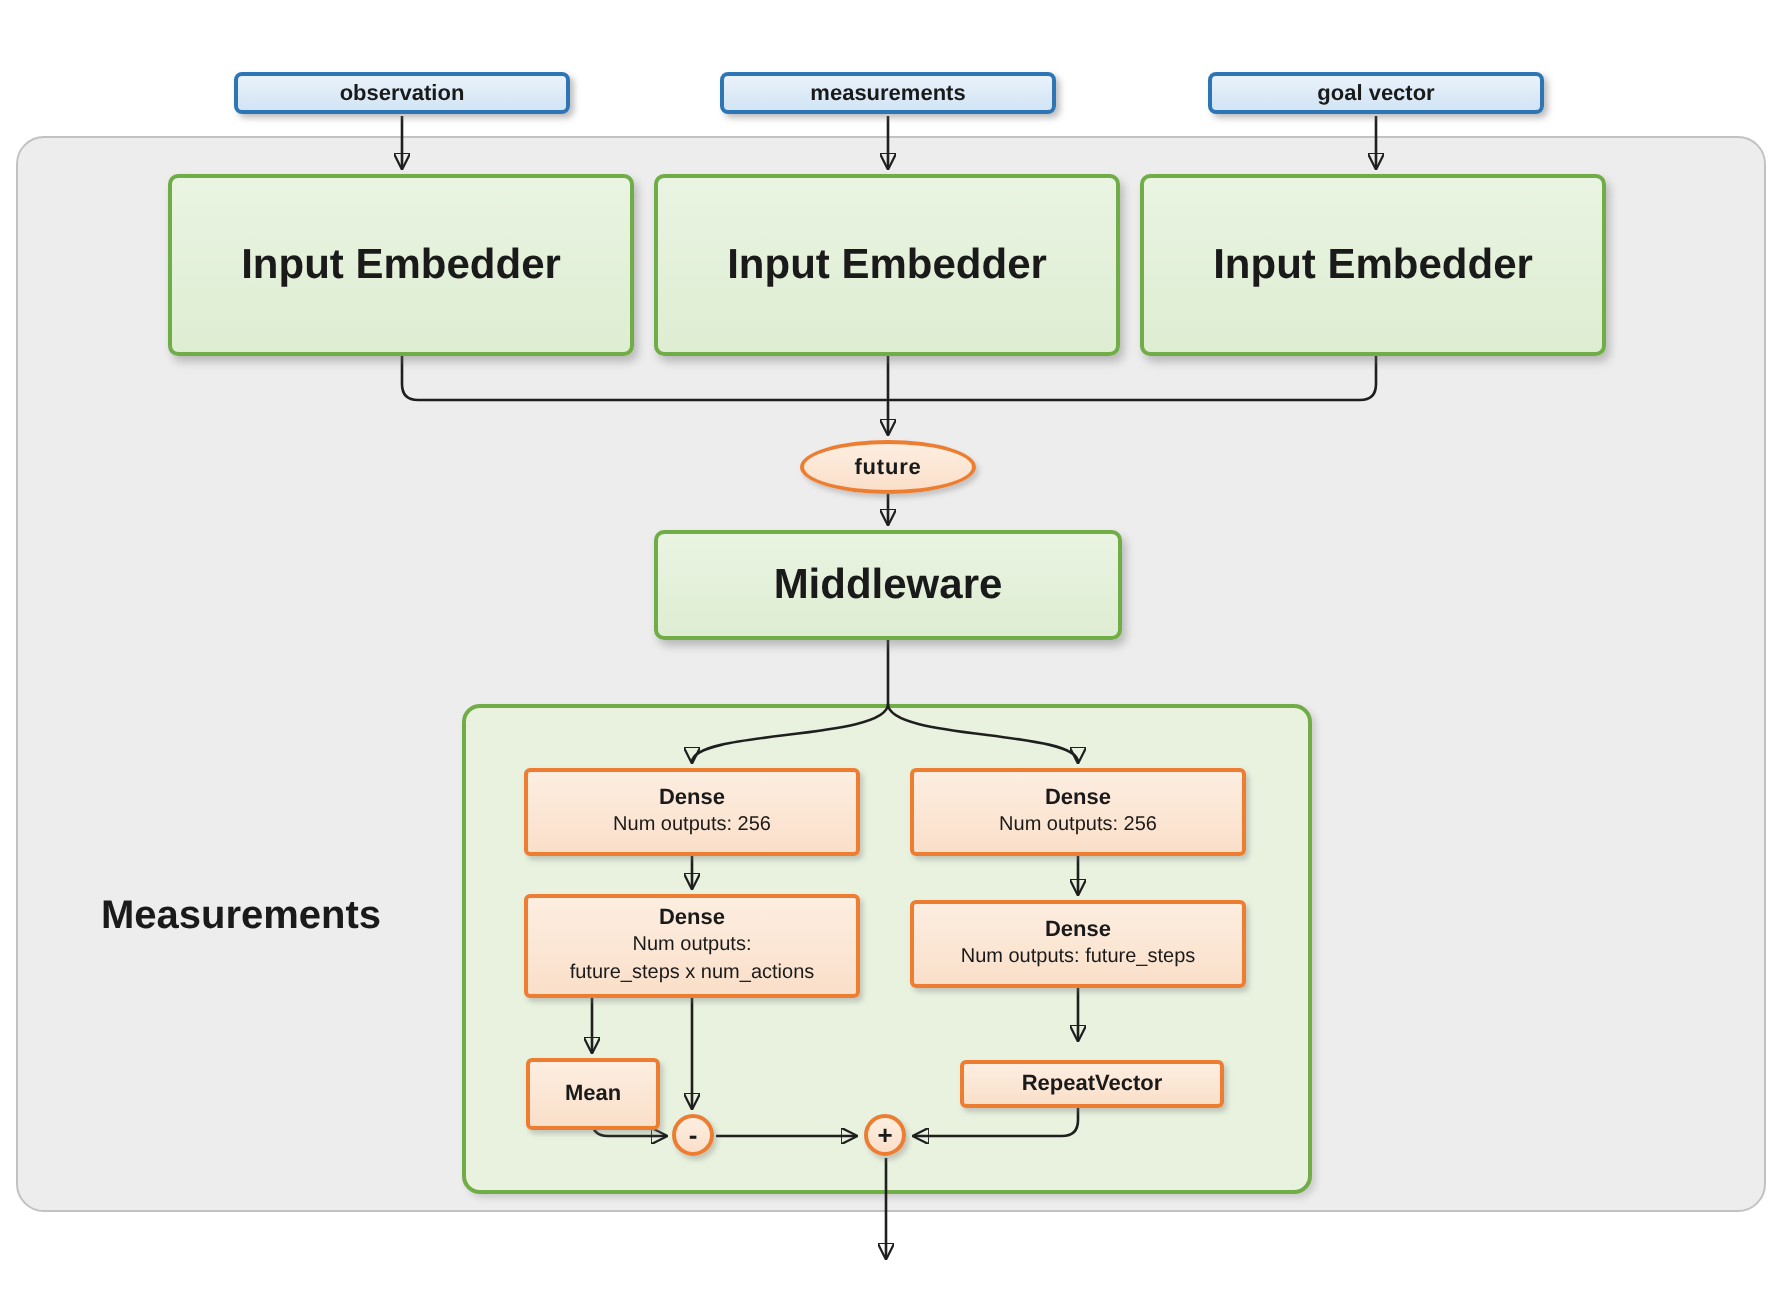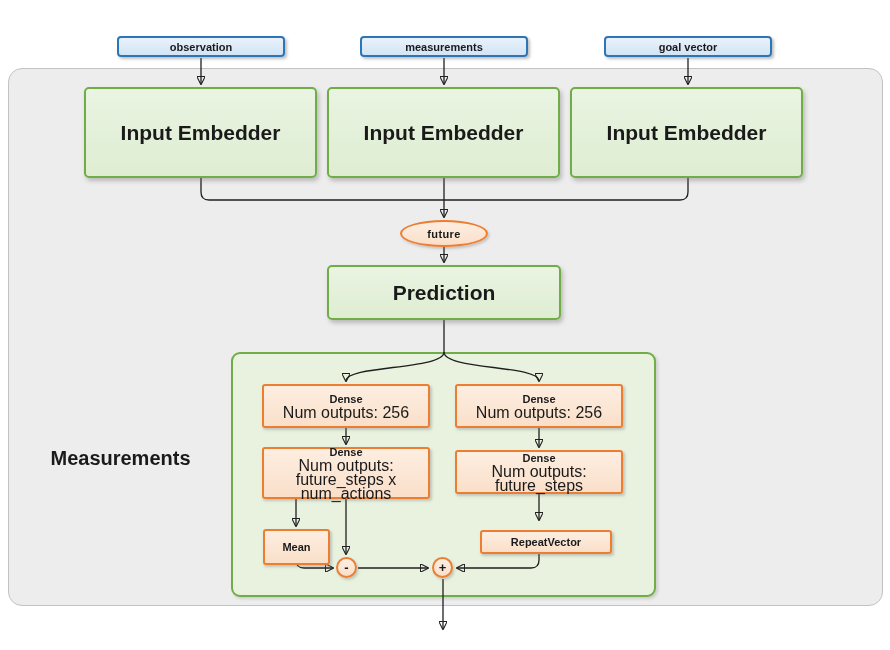--- a/index.html
+++ b/index.html
@@ -43,21 +43,21 @@
   .concat-ellipse {
     background:linear-gradient(#fdeee1, #fadfc9);
     border:2px solid #ed7d31; border-radius:50%;
     font-weight:bold; font-size:11px; letter-spacing:.4px;
     box-shadow:1.5px 2px 2.5px rgba(120,120,120,.35);
   }
   .op-circle {
     border-radius:50%; font-weight:bold; font-size:13px; line-height:1;
   }
   .dense-title { font-weight:bold; font-size:11px; line-height:14px; }
-  .dense-line  { font-size:16px; line-height:14px; }
+  .dense-line  { font-size:10px; line-height:14px; }
   .small-bold  { font-weight:bold; font-size:11px; line-height:14px; }
 
   .head-title {
     position:absolute; left:18px; top:410px; width:205px; z-index:3;
     text-align:center; font-weight:bold; font-size:20px; line-height:32px;
   }
   .io-line { font-weight:bold; font-size:11px; line-height:14px; }
 </style>
 </head>
 <body>
@@ -112,21 +112,21 @@
   </div>
   <div class="node green" style="left:570px; top:55px; width:233px; height:91px;">
     <span>Input Embedder</span>
   </div>
 
   <div class="node concat-ellipse" style="left:400px; top:188px; width:88px; height:27px;">
     <span>future</span>
   </div>
 
   <div class="node green" style="left:327px; top:233px; width:234px; height:55px;">
-    <span>Prediction</span>
+    <span>Middleware</span>
   </div>
 
   <div class="head-title">
     <div>Measurements</div>
   </div>
 
   <div class="node orange" style="left:262px; top:352px; width:168px; height:44px;">
     <div class="dense-title">Dense</div>
     <div class="dense-line">Num outputs: 256</div>
   </div>

